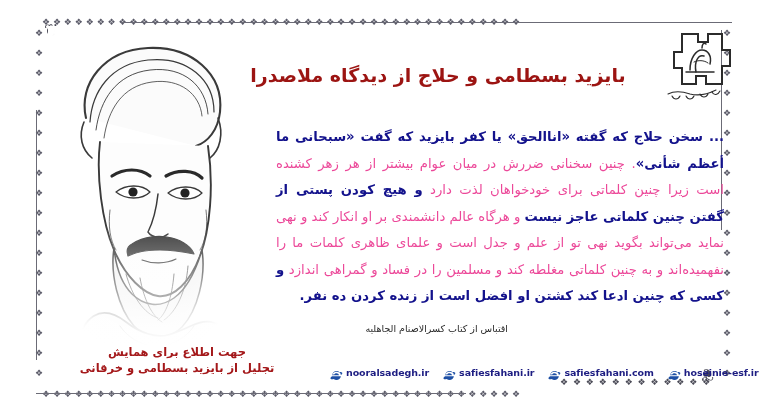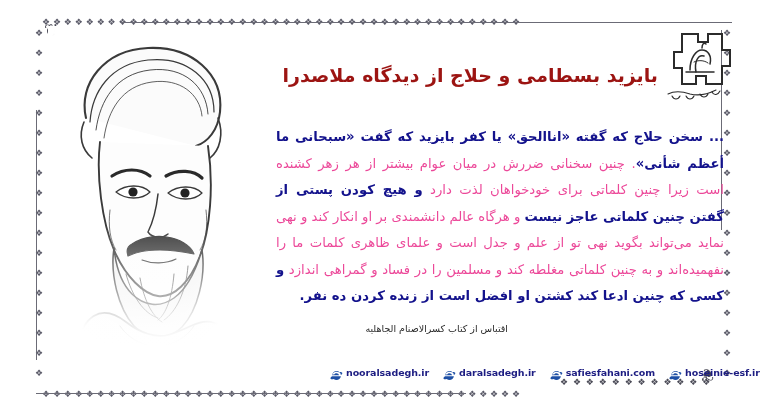--- a/index.html
+++ b/index.html
@@ -36,21 +36,21 @@
   }
   #portrait svg{display:block;width:200px;height:320px;}
 
   
   #logo{position:absolute;right:32px;top:26px;width:86px;height:84px;}
   #logo svg{display:block;width:86px;height:84px;}
 
   
   #title{
     position:absolute;right:110px;top:62px;width:440px;
-    text-align:right;direction:rtl;
+    text-align:center;direction:rtl;
     color:#9c1412;font-weight:bold;font-size:19px;line-height:26px;
     letter-spacing:0;
   }
 
   
   #body-text{
     position:absolute;right:44px;top:124px;width:448px;
     direction:rtl;text-align:justify;
     color:#1d1d82;font-size:13.2px;line-height:26.5px;
   }
@@ -188,20 +188,24 @@
   </div>
 
   <div id="title">بایزید بسطامی و حلاج از دیدگاه ملاصدرا</div>
 
   <div id="body-text">
     <span class="hi">... سخن حلاج که گفته «اناالحق» یا کفر بایزید که گفت «سبحانی ما أعظم شأنی»</span><span class="nm">. چنین سخنانی ضررش در میان عوام بیشتر از هر زهر کشنده است زیرا چنین کلماتی برای خودخواهان لذت دارد </span><span class="hi">و هیچ کودن پستی از گفتن چنین کلماتی عاجز نیست</span><span class="nm"> و هرگاه عالم دانشمندی بر او انکار کند و نهی نماید می‌تواند بگوید نهی تو از علم و جدل است و علمای ظاهری کلمات ما را نفهمیده‌اند و به چنین کلماتی مغلطه کند و مسلمین را در فساد و گمراهی اندازد </span><span class="hi">و کسی که چنین ادعا کند کشتن او افضل است از زنده کردن ده نفر.</span>
   </div>
 
   <div id="attribution">اقتباس از کتاب کسرالاصنام الجاهلیه</div>
 
+  <div id="announce">
+    <div>جهت اطلاع برای همایش</div>
+    <div>تجلیل از بایزید بسطامی و خرقانی</div>
+  </div>
 
   <div id="footer-links">
 
     <div class="flink">
       <span class="ie-icon">
         <svg viewBox="0 0 16 16" xmlns="http://www.w3.org/2000/svg">
           <path d="M8 2.4c3 0 5.3 2.2 5.4 5 .9-.4 2.2-1.6 1.6-2.7-.6-1.1-2.6-1-4-.6
                    A5.6 5.6 0 0 0 2.6 7.7h8.6c-.4-1.5-1.7-2.4-3.2-2.4-1.2 0-2.2.6-2.8 1.5H2.6
                    C3.3 4.3 5.4 2.4 8 2.4Z" fill="#1d4fa5"></path>
           <path d="M2.5 8.8h10.9c-.4 2.7-2.7 4.8-5.4 4.8-1.3 0-2.5-.5-3.4-1.2-1.4.5-3.3.6-3.9-.5
@@ -214,21 +218,21 @@
     <div class="flink">
       <span class="ie-icon">
         <svg viewBox="0 0 16 16" xmlns="http://www.w3.org/2000/svg">
           <path d="M8 2.4c3 0 5.3 2.2 5.4 5 .9-.4 2.2-1.6 1.6-2.7-.6-1.1-2.6-1-4-.6
                    A5.6 5.6 0 0 0 2.6 7.7h8.6c-.4-1.5-1.7-2.4-3.2-2.4-1.2 0-2.2.6-2.8 1.5H2.6
                    C3.3 4.3 5.4 2.4 8 2.4Z" fill="#1d4fa5"></path>
           <path d="M2.5 8.8h10.9c-.4 2.7-2.7 4.8-5.4 4.8-1.3 0-2.5-.5-3.4-1.2-1.4.5-3.3.6-3.9-.5
                    -.5-1 .5-2.1 1.4-2.7Z" fill="#1d4fa5"></path>
         </svg>
       </span>
-      <span class="ftext">daralsadegh.ir</span>
+      <span class="ftext">safiesfahani.ir</span>
     </div>
 
     <div class="flink">
       <span class="ie-icon">
         <svg viewBox="0 0 16 16" xmlns="http://www.w3.org/2000/svg">
           <path d="M8 2.4c3 0 5.3 2.2 5.4 5 .9-.4 2.2-1.6 1.6-2.7-.6-1.1-2.6-1-4-.6
                    A5.6 5.6 0 0 0 2.6 7.7h8.6c-.4-1.5-1.7-2.4-3.2-2.4-1.2 0-2.2.6-2.8 1.5H2.6
                    C3.3 4.3 5.4 2.4 8 2.4Z" fill="#1d4fa5"></path>
           <path d="M2.5 8.8h10.9c-.4 2.7-2.7 4.8-5.4 4.8-1.3 0-2.5-.5-3.4-1.2-1.4.5-3.3.6-3.9-.5
                    -.5-1 .5-2.1 1.4-2.7Z" fill="#1d4fa5"></path>

